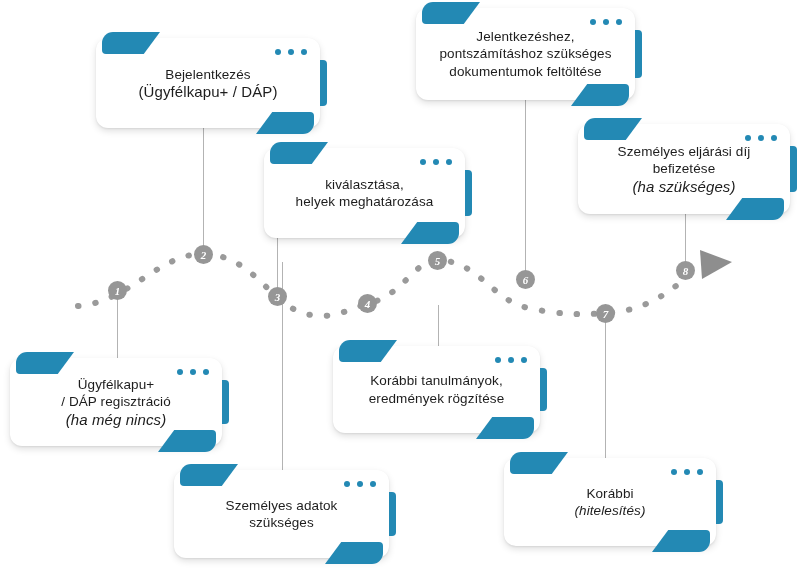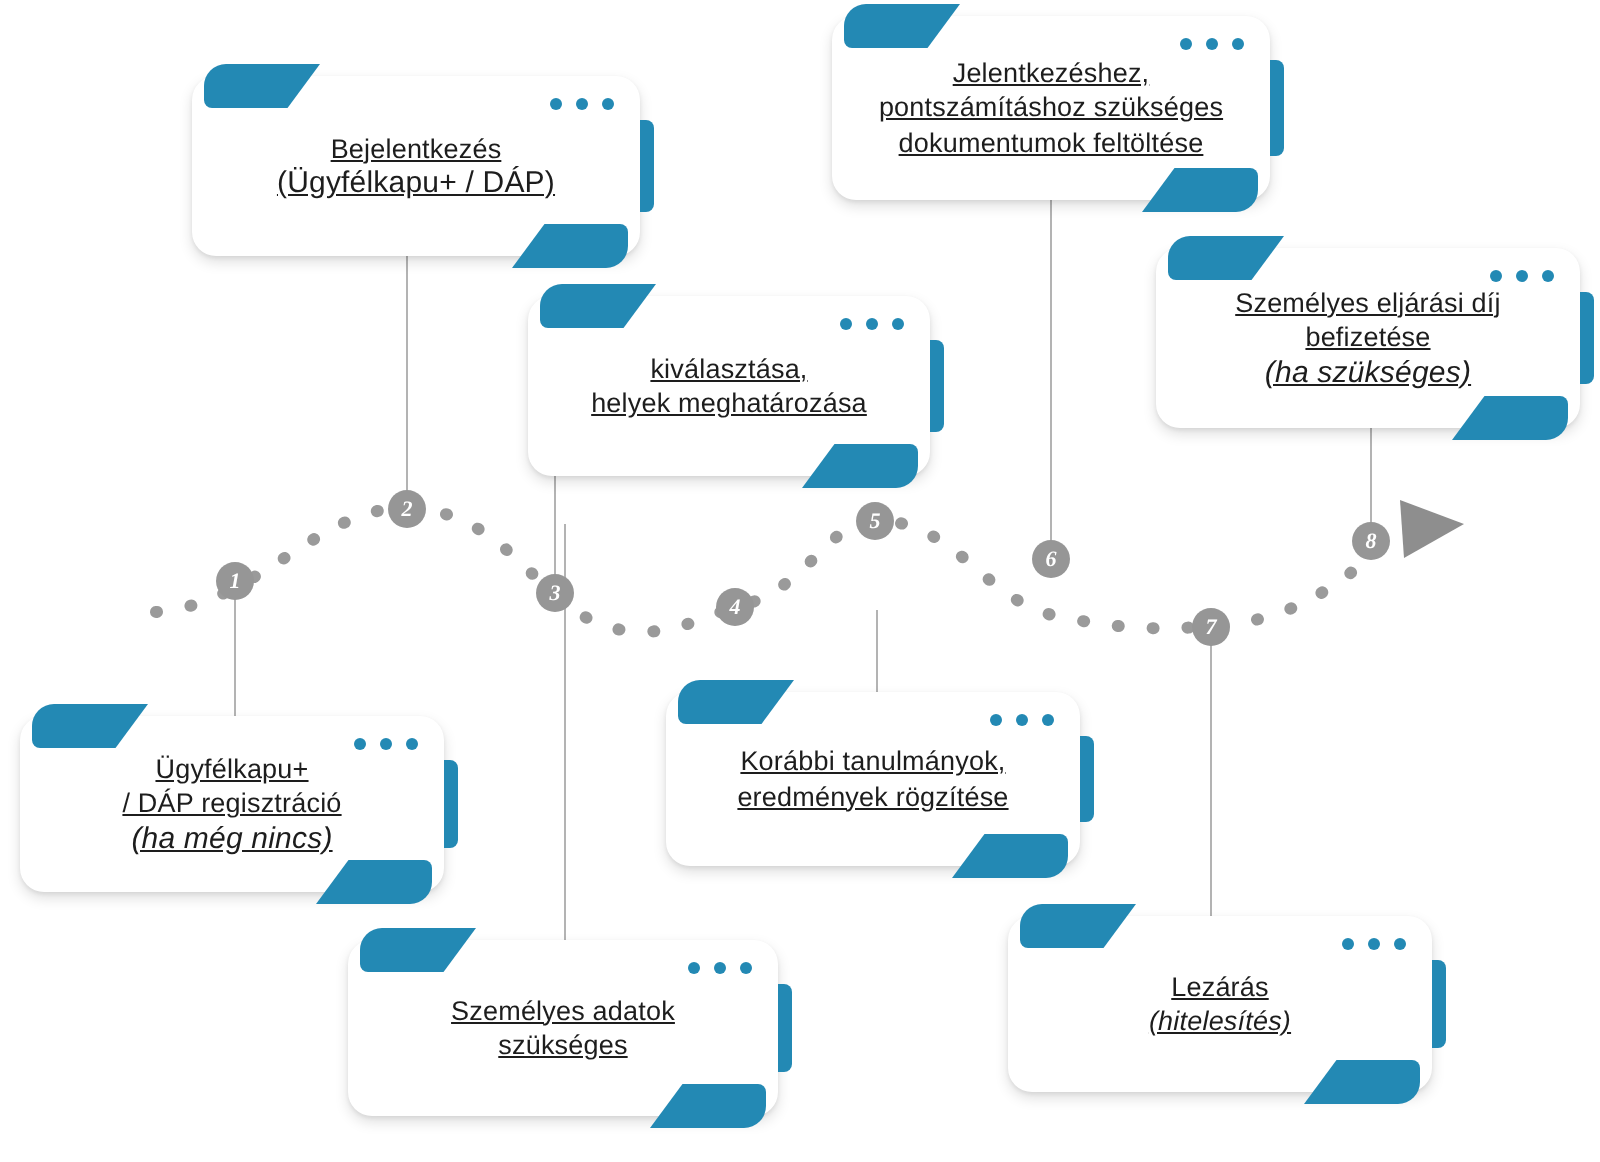--- a/index.html
+++ b/index.html
@@ -34,21 +34,20 @@
     justify-content: center;
     z-index: 5;
   }
   .card-text {
     text-align: center;
     color: #1d1d1d;
     font-size: 13.5px;
     line-height: 17.5px;
     padding: 0 26px;
     letter-spacing: 0.1px;
-    text-decoration: underline;
   }
   .card-text .sub {
     font-style: italic;
   }
   .card-text .small {
     font-size: 15px;
   }
 
   
   .deco-tl {
@@ -263,18 +262,18 @@
   <div class="card" style="left:504px; top:458px; width:212px; height:88px;">
     <div class="deco-tl"></div>
     <div class="deco-edge"></div>
     <div class="deco-br"></div>
     <div class="dots">
         <i></i>
         <i></i>
         <i></i>
       </div>
     <div class="card-text">
-      <div>Lezárás</div>
+      <div>Korábbi</div>
       <div class="sub">(hitelesítés)</div>
     </div>
   </div>
 
 </div>
 
 </body></html>

